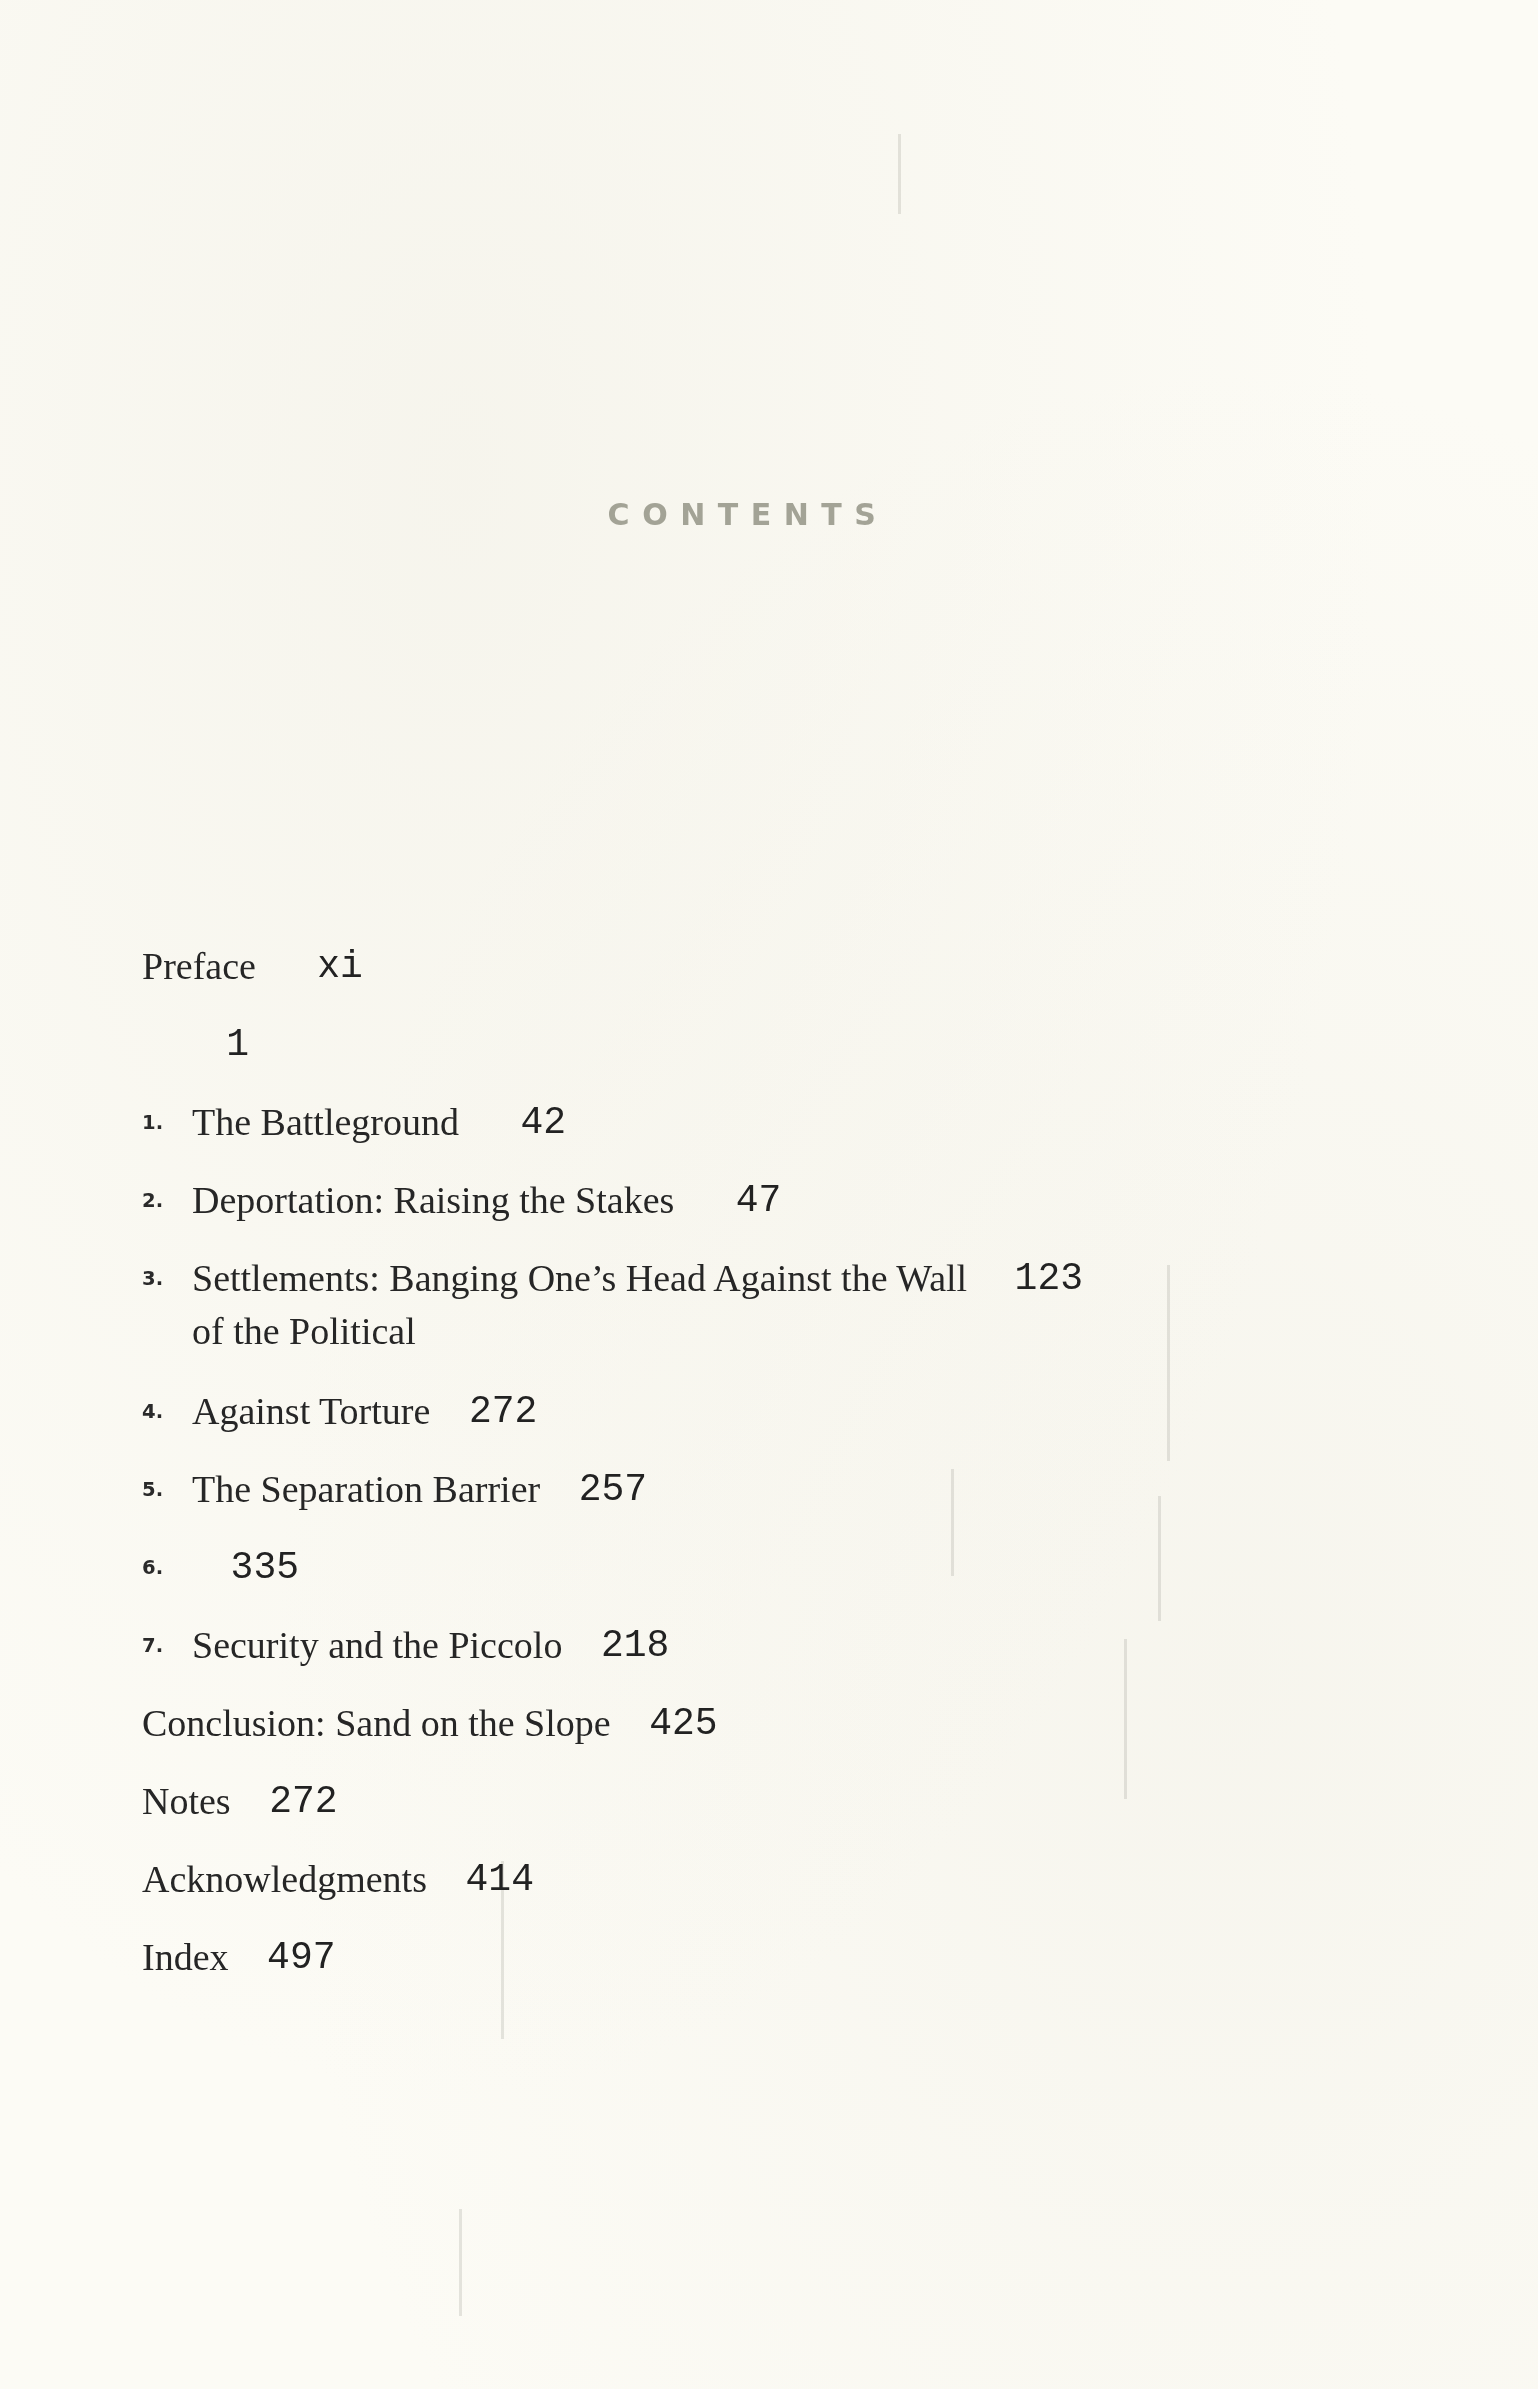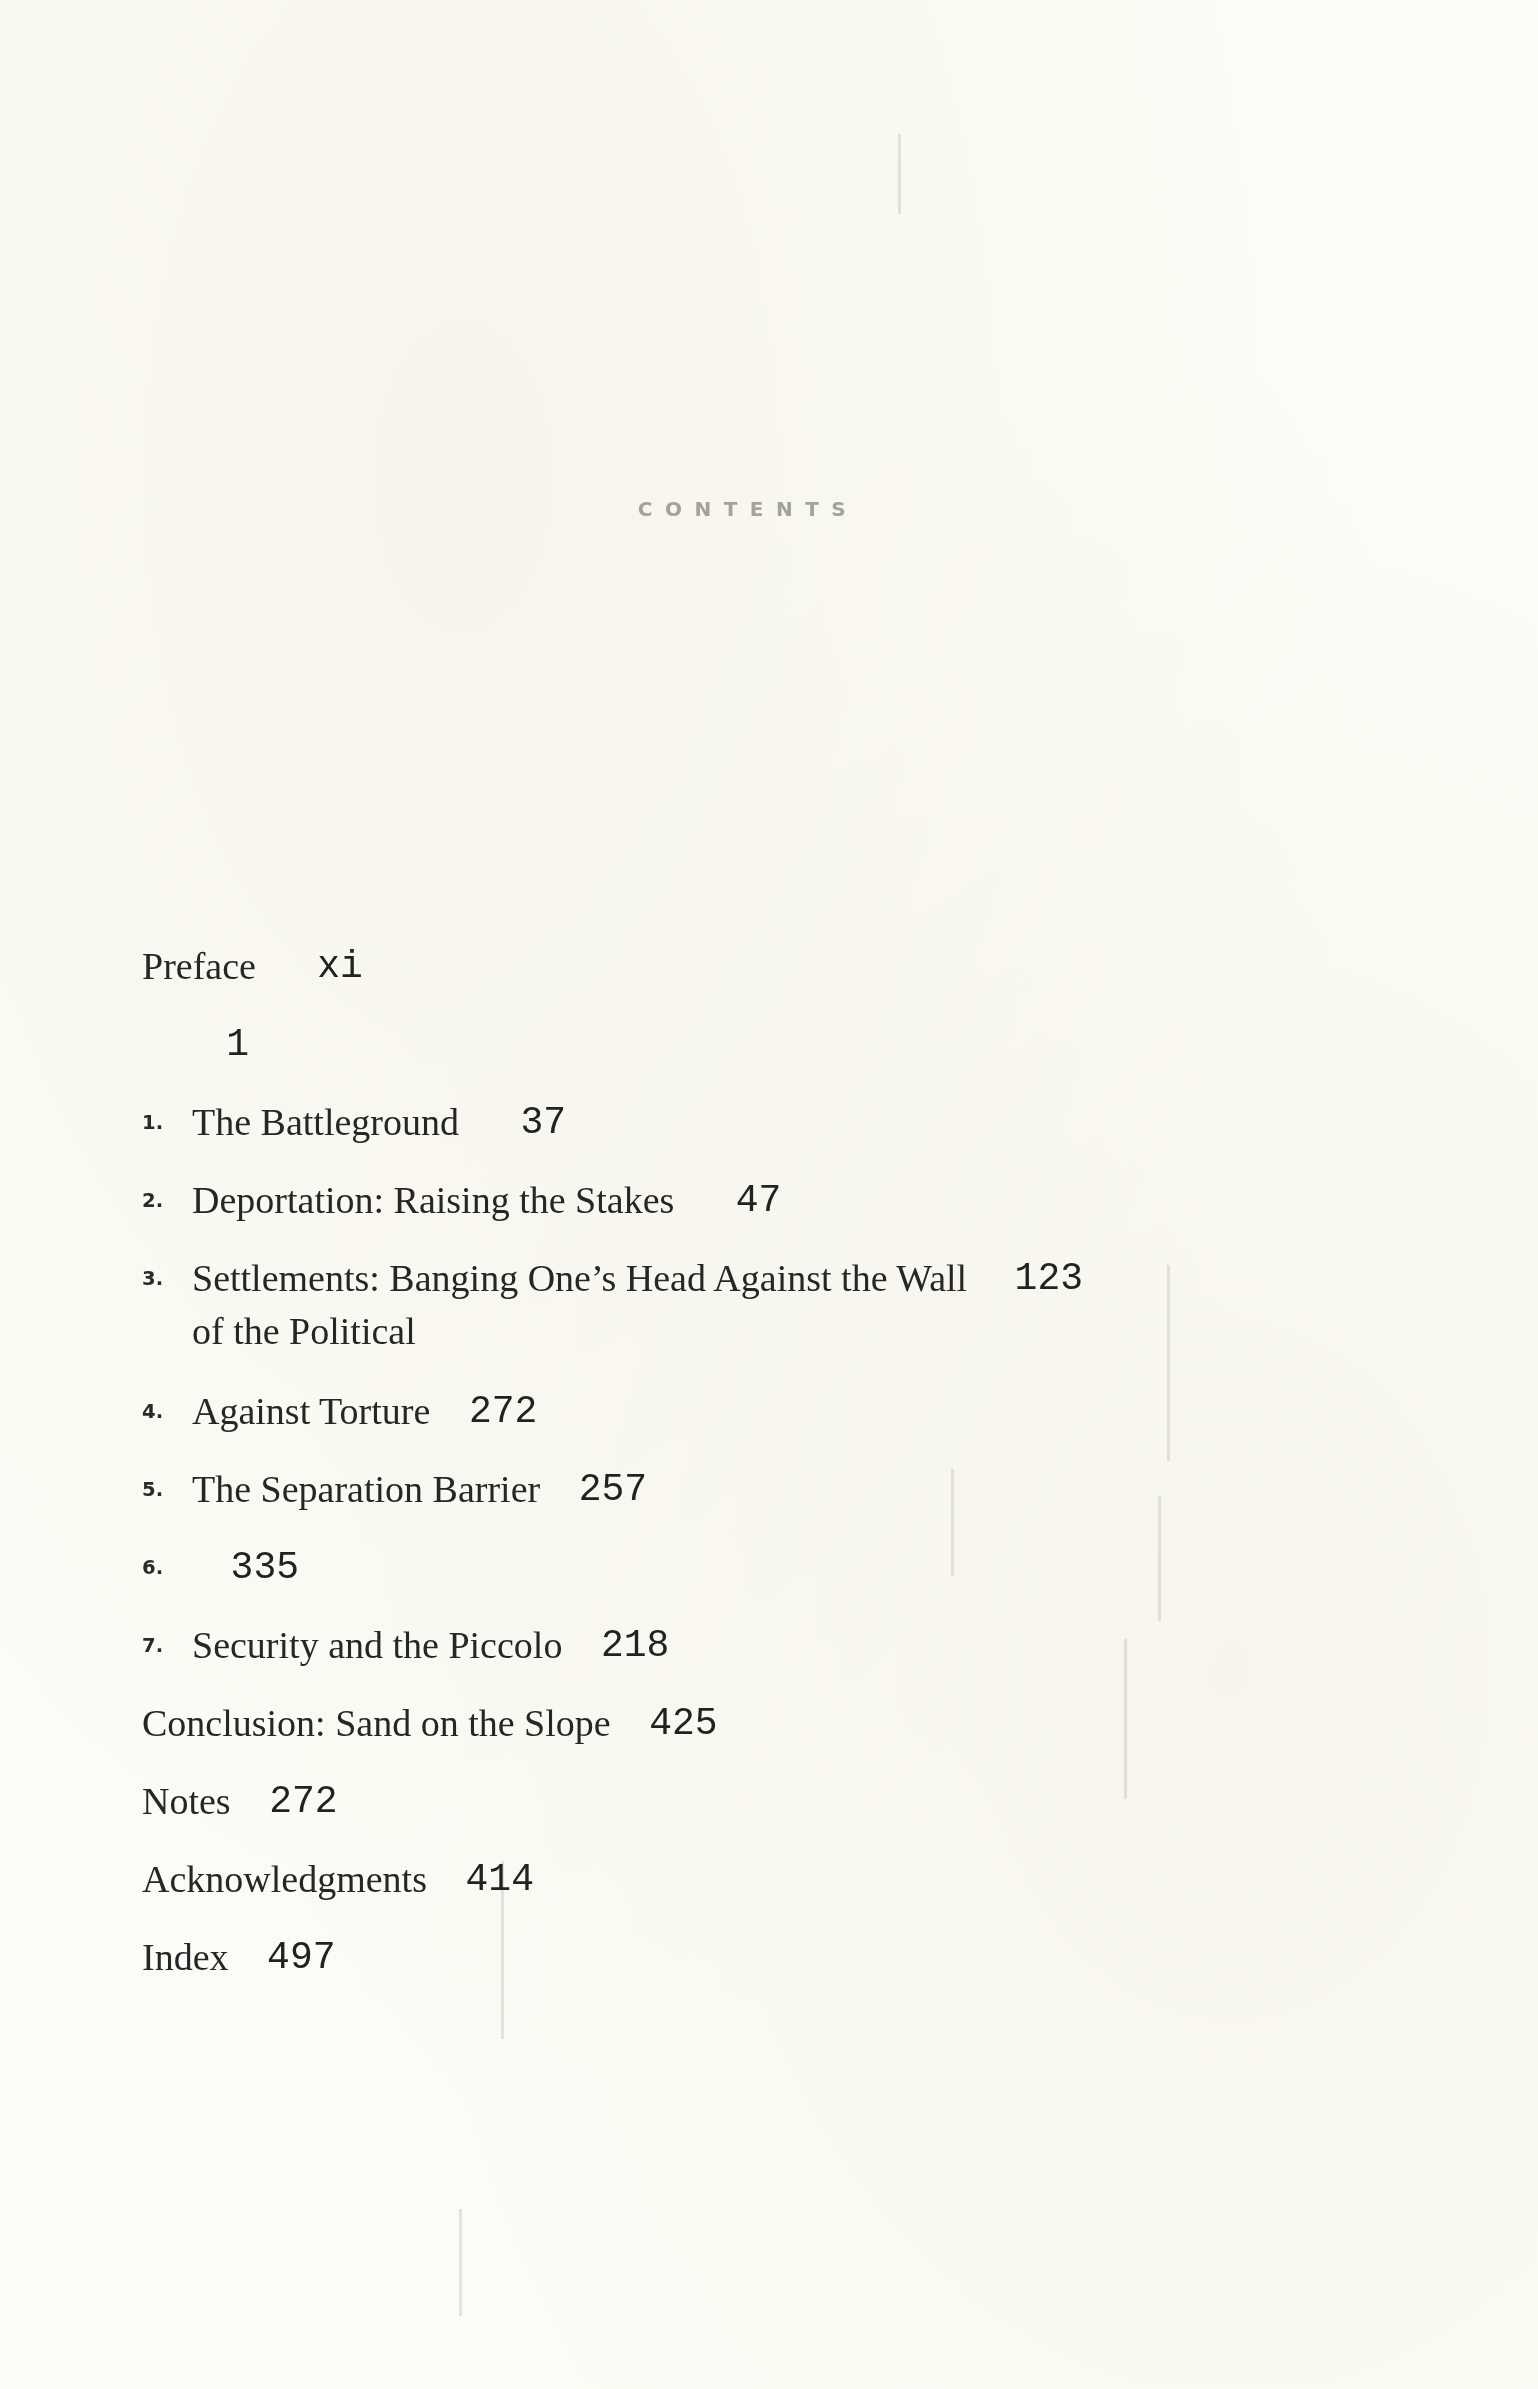--- a/index.html
+++ b/index.html
@@ -25,21 +25,21 @@
         #fcfbf5;
     }
     .heading {
       position: absolute;
       left: 0;
       width: 1496px;
       top: 497px;
       text-align: center;
       font-family: "DejaVu Sans", "Liberation Sans", sans-serif;
       font-weight: bold;
-      font-size: 20px;
+      font-size: 30px;
       letter-spacing: 12.5px;
       color: #a3a396;
     }
     .toc {
       position: absolute;
       left: 142px;
       top: 940px;
       width: 1211px;
     }
     .row {
@@ -104,21 +104,21 @@
 
     <div class="row">
       <span class="page-num">1</span>
     </div>
 
     <div class="row">
       <div class="title-wrap">
         <span class="num">1.</span>
         <span class="title">The Battleground</span>
       </div>
-      <span class="page-num">37</span>
+      <span class="page-num">42</span>
     </div>
 
     <div class="row">
       <div class="title-wrap">
         <span class="num">2.</span>
         <span class="title">Deportation: Raising the Stakes</span>
       </div>
       <span class="page-num">47</span>
     </div>
 

